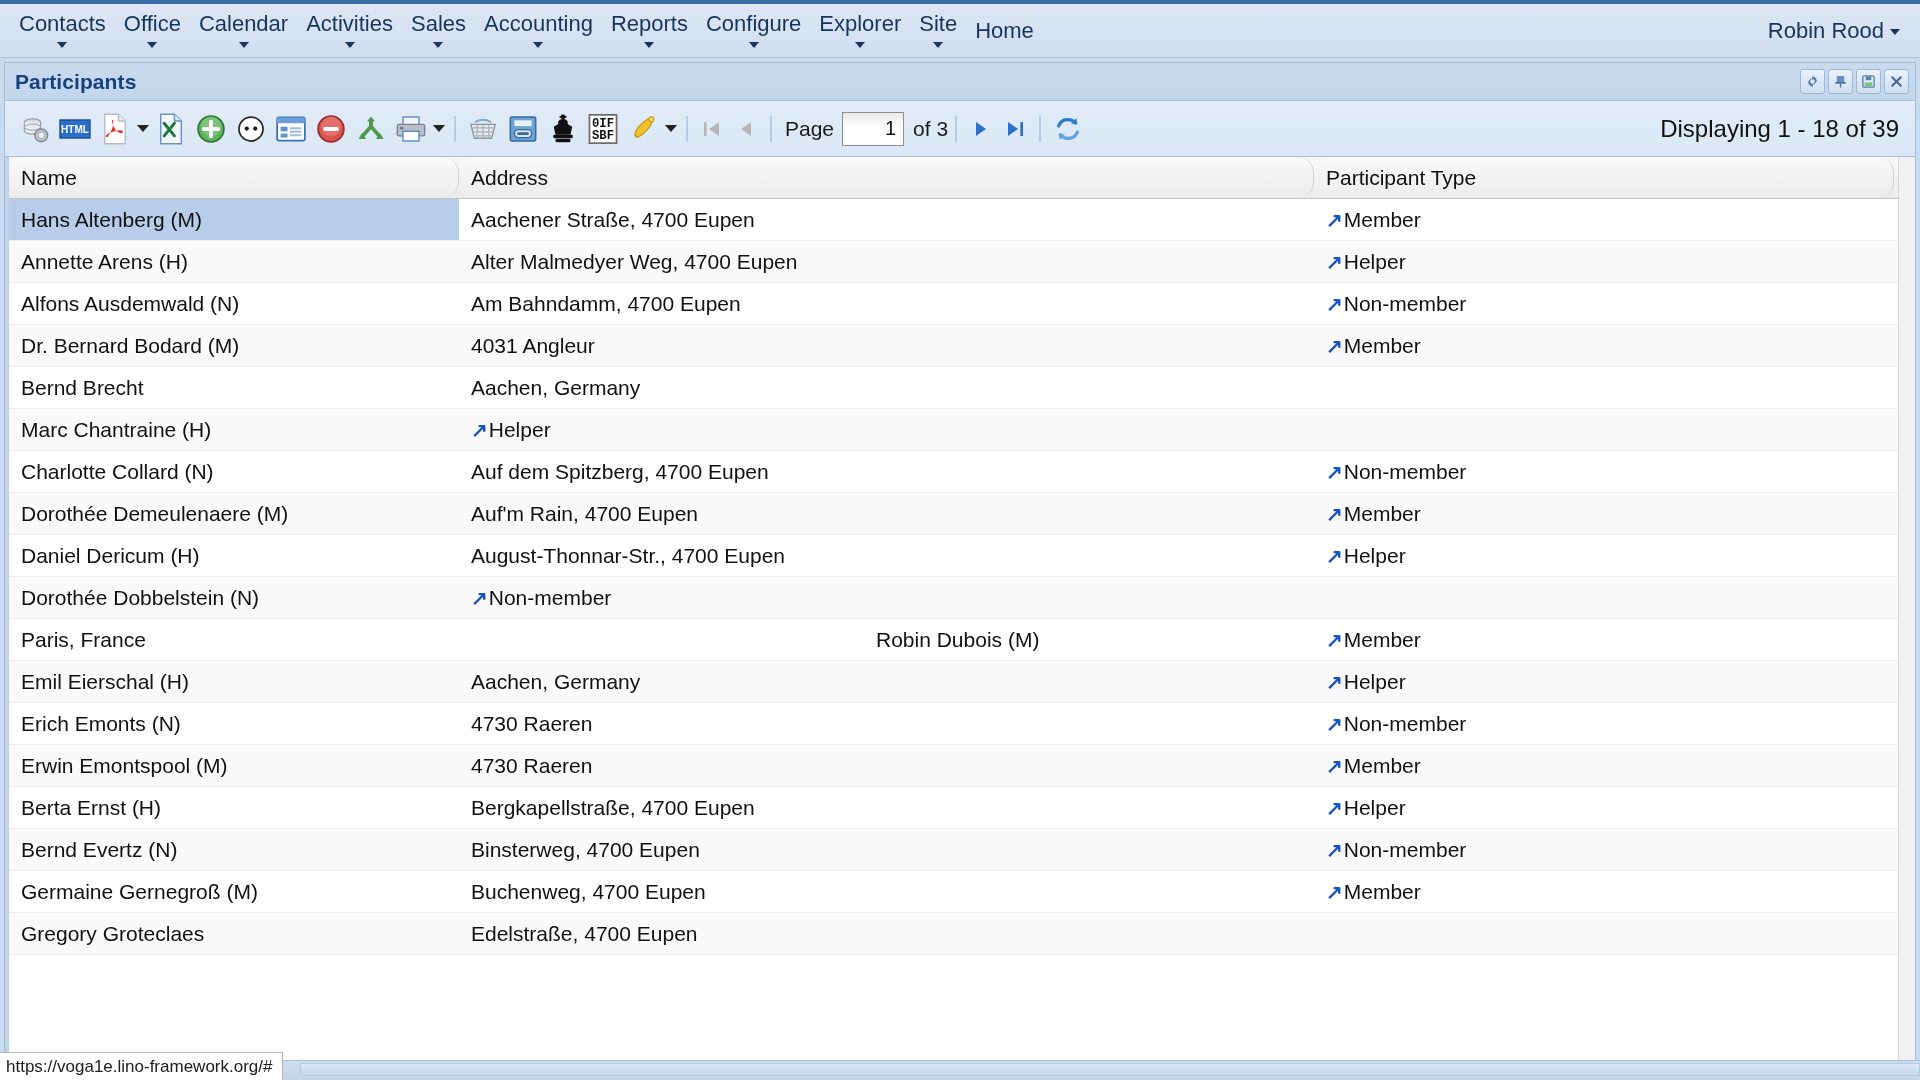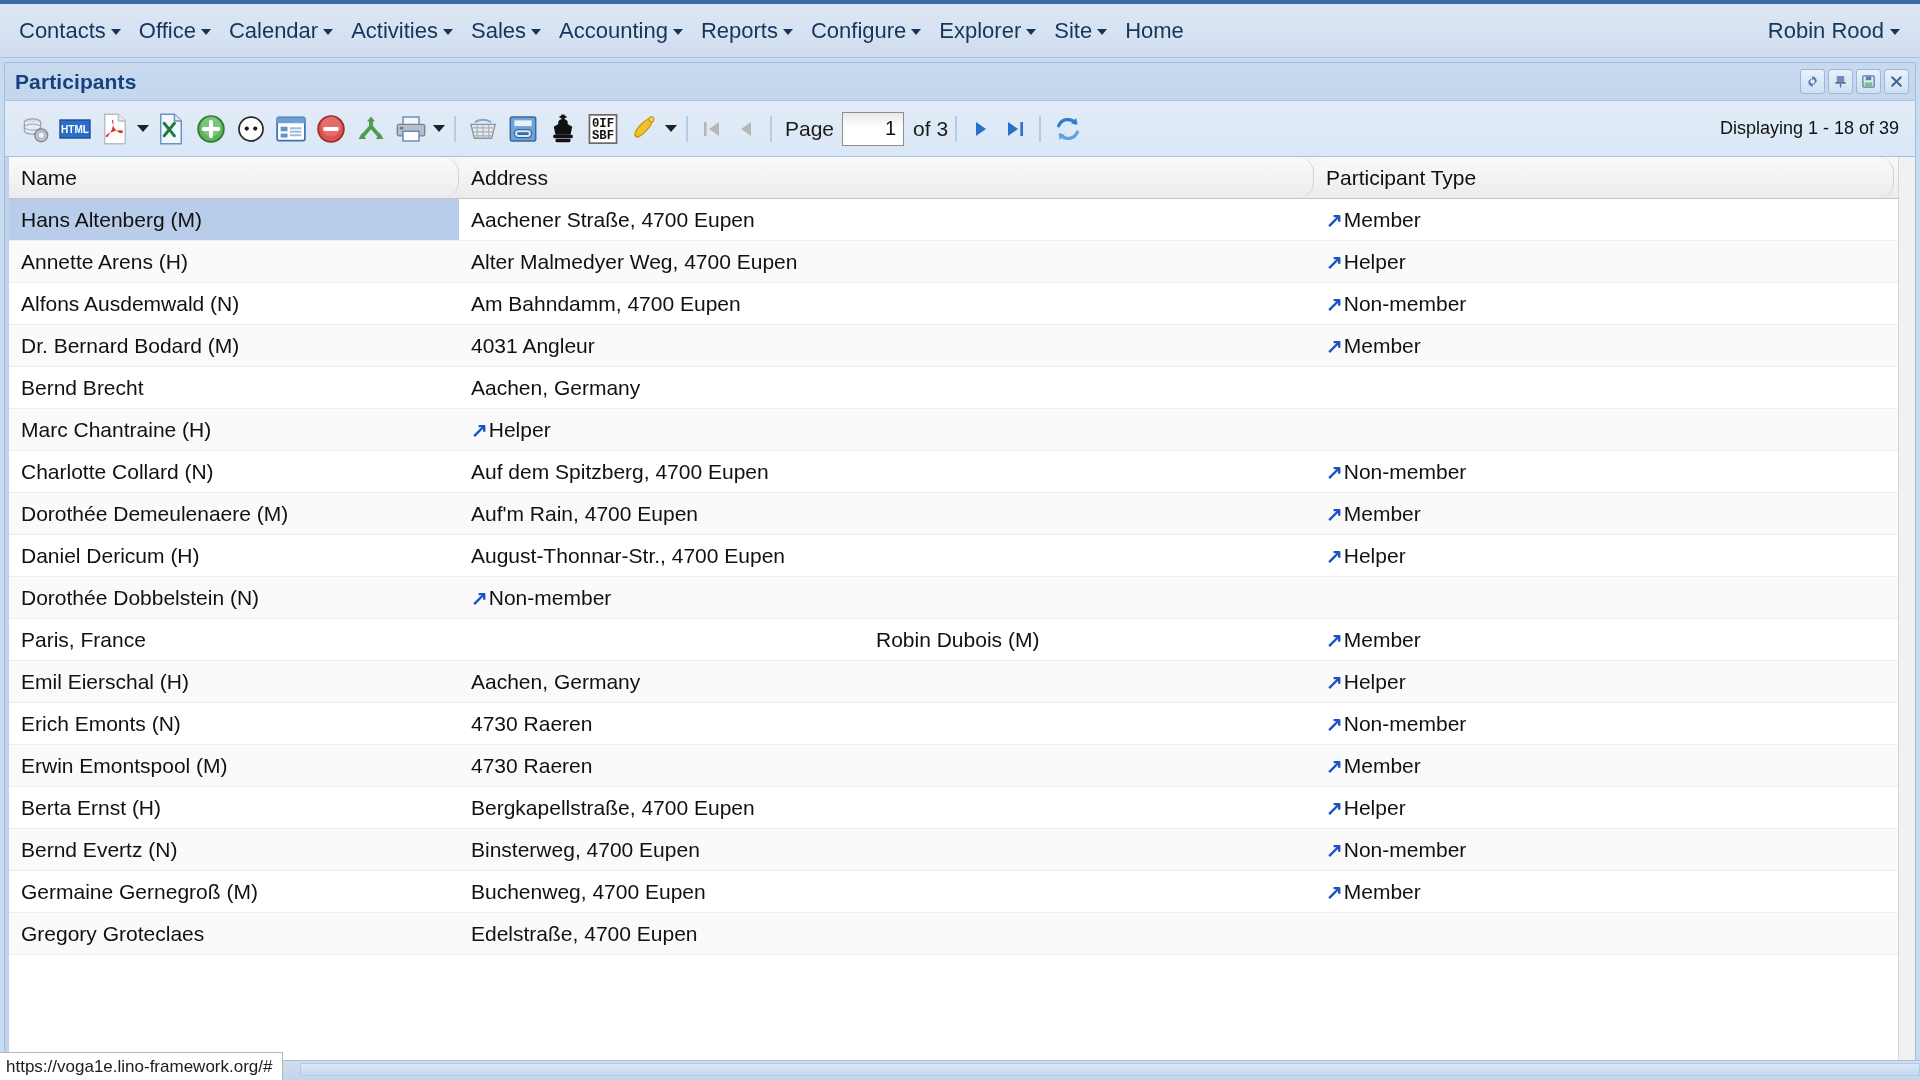--- a/index.html
+++ b/index.html
@@ -24,20 +24,21 @@
   .menu-item {
     font-size: 22px;
     color: #16355c;
     padding: 6px 9px 6px 9px;
     display: flex;
     align-items: center;
     gap: 5px;
     cursor: pointer;
     white-space: nowrap;
     line-height: 1;
+    flex-direction: column;
   }
   .caret {
     width: 0; height: 0;
     border-left: 5px solid transparent;
     border-right: 5px solid transparent;
     border-top: 6px solid #16355c;
     display: inline-block;
     margin-top: 2px;
   }
   #menu-spacer { flex: 1; }
@@ -146,21 +147,21 @@
     text-align: right;
     font-size: 20px;
     padding-right: 7px;
     font-family: "Liberation Sans", sans-serif;
     background: linear-gradient(to bottom, #e8e8e8 0%, #ffffff 45%, #ffffff 100%);
     color: #111;
   }
   #page-of { font-size: 21px; color: #1a1a1a; margin-left: 9px; white-space: nowrap;}
   #toolbar-spacer { flex: 1 1 auto; }
   #displaying {
-    font-size: 18px; color: #111; white-space: nowrap; padding-right: 6px;
+    font-size: 24px; color: #111; white-space: nowrap; padding-right: 6px;
   }
 
   
   #grid-wrap {
     flex: 1 1 auto;
     display: flex;
     flex-direction: column;
     overflow: hidden;
     background: #fff;
     border-left: 4px solid #bed3ea;

